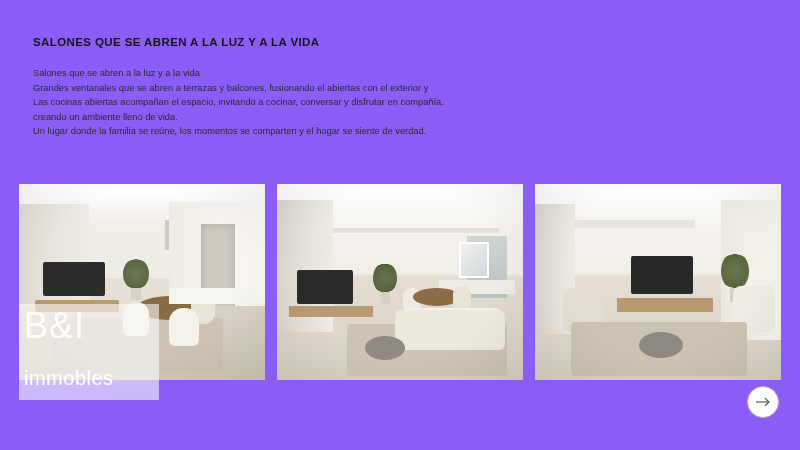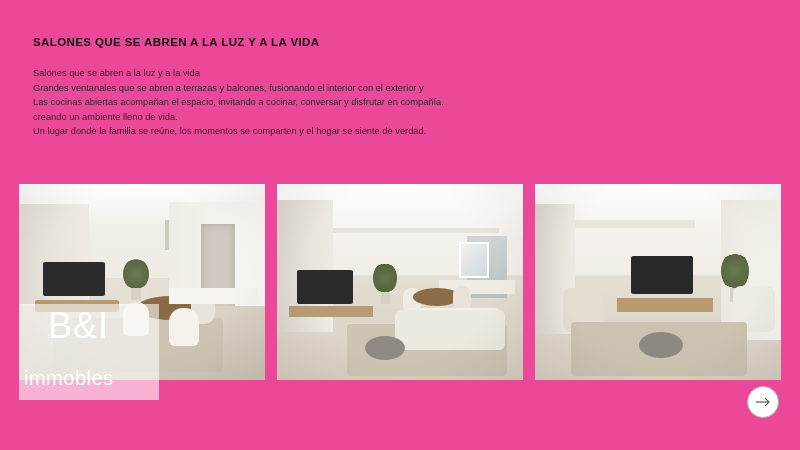--- a/index.html
+++ b/index.html
@@ -11,21 +11,21 @@
     width: 800px;
     height: 450px;
     overflow: hidden;
     font-family: "Liberation Sans", sans-serif;
     color: #1a1a1a;
     position: relative;
   }
   .page {
     position: absolute;
     inset: 0;
-    background: #ec4899;
+    background: #8b5cf6;
   }
 
   .heading {
     position: absolute;
     left: 33px;
     top: 36px;
     font-size: 11.5px;
     font-weight: bold;
     letter-spacing: 0.4px;
     color: #151515;
@@ -137,21 +137,21 @@
     position: absolute;
     left: 24px;
     top: 308px;
     width: 150px;
     z-index: 6;
     color: #ffffff;
     font-family: "Liberation Sans", sans-serif;
     line-height: 1;
     pointer-events: none;
   }
-  .wm-text .wm-bi { font-size: 36px; font-weight: 400; letter-spacing: 1px; color: #ffffff; margin-left: 24px; }
+  .wm-text .wm-bi { font-size: 36px; font-weight: 400; letter-spacing: 1px; color: #ffffff; }
   .wm-text .wm-sub { font-size: 20px; font-weight: 400; color: #ffffff; margin-top: 24px; letter-spacing: 0.5px; }
 
   
   .p2 {
     background: linear-gradient(to bottom, #f7f5f1 0%, #f1eee8 46%, #e3ddd2 47%, #d8d0c2 100%);
   }
   .p2 .ceil { position: absolute; left: 0; top: 0; width: 100%; height: 52px; background: linear-gradient(to bottom, #ffffff, #f4f2ec); }
   .p2 .beam { position: absolute; left: 22px; top: 44px; width: 200px; height: 5px; background: #e6e2da; }
   .p2 .wall-l { position: absolute; left: 0; top: 16px; width: 56px; height: 132px; background: linear-gradient(to right, #ddd7cd, #efebe4); }
   .p2 .window { position: absolute; right: 16px; top: 52px; width: 40px; height: 62px; background: linear-gradient(to bottom, #cfd5d4, #b9c2bf); }
@@ -221,21 +221,21 @@
 </style>
 </head>
 <body>
 
 <div class="page">
 
   <div class="heading">SALONES QUE SE ABREN A LA LUZ Y A LA VIDA</div>
 
   <div class="body-text">
     <p>Salones que se abren a la luz y a la vida</p>
-    <p>Grandes ventanales que se abren a terrazas y balcones, fusionando el interior con el exterior y</p>
+    <p>Grandes ventanales que se abren a terrazas y balcones, fusionando el abiertas con el exterior y</p>
     <p>Las cocinas abiertas acompañan el espacio, invitando a cocinar, conversar y disfrutar en compañía.</p>
     <p>creando un ambiente lleno de vida.</p>
     <p>Un lugar donde la familia se reúne, los momentos se comparten y el hogar se siente de verdad.</p>
   </div>
 
   <div class="gallery">
 
     <div class="photo p1">
       <div class="ceiling"></div>
       <div class="wall-left"></div>

